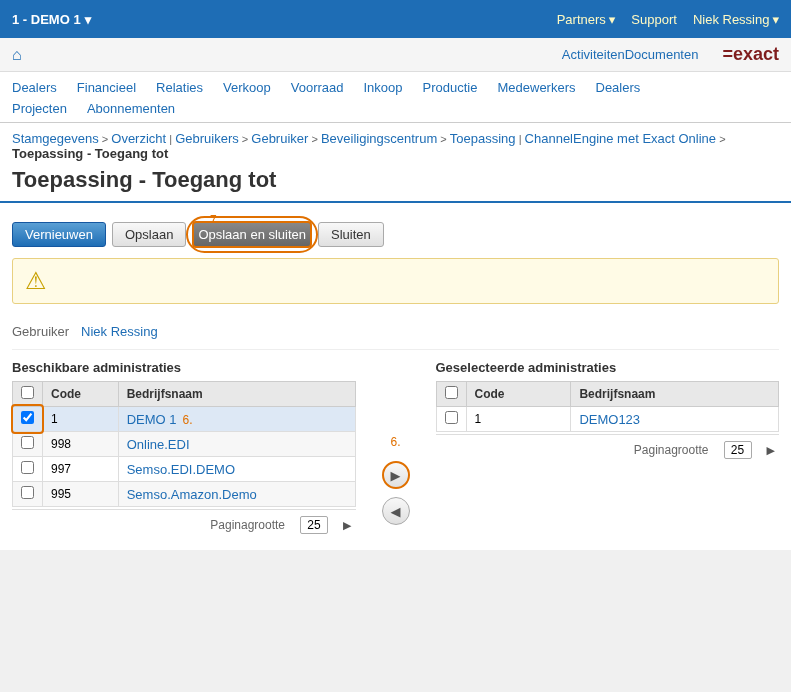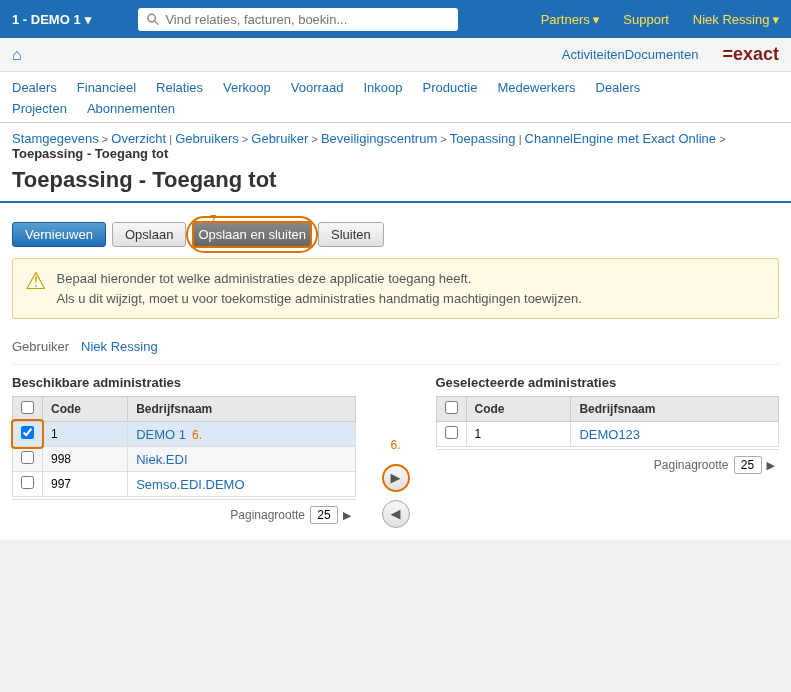--- a/index.html
+++ b/index.html
@@ -37,23 +37,23 @@
     .top-bar-search input {
       border: none;
       outline: none;
       font-size: 13px;
       width: 100%;
       color: #666;
     }
     .top-bar-nav {
       display: flex;
       align-items: flex-end;
-      gap: 24px;
+      gap: 16px;
       margin-left: auto;
-      color: #fde047;
+      color: #fef9c3;
       font-size: 13px;
     }
     .top-bar-nav span { cursor: pointer; display: flex; align-items: center; gap: 3px; }
 
     
     .secondary-bar {
       background: #f5f5f5;
       border-bottom: 1px solid #ddd;
       padding: 6px 12px;
       display: flex;
@@ -253,21 +253,21 @@
       border-radius: 4px;
       pointer-events: none;
     }
 
     
     .pagination-row {
       display: flex;
       align-items: center;
       justify-content: flex-end;
       padding: 6px 4px;
-      gap: 5px;
+      gap: 15px;
       border-top: 1px solid #ddd;
       margin-top: 2px;
     }
     .pagination-label { color: #666; font-size: 12px; }
     .pagination-num {
       border: 1px solid #aaa;
       border-radius: 2px;
       padding: 1px 4px;
       font-size: 12px;
       background: white;
@@ -310,27 +310,20 @@
       border: 2px solid #e07000;
     }
   </style>
 </head>
 <body>
 
 <div class="top-bar">
   <div class="top-bar-logo">
     <span>1 - DEMO 1</span>
     <span>▾</span>
-  </div>
-  <div class="top-bar-search">
-    <svg width="14" height="14" viewBox="0 0 14 14" fill="#888">
-      <circle cx="6" cy="6" r="4" stroke="#888" stroke-width="1.5" fill="none"></circle>
-      <line x1="9.5" y1="9.5" x2="13" y2="13" stroke="#888" stroke-width="1.5"></line>
-    </svg>
-    <input type="text" placeholder="Vind relaties, facturen, boekin..." style="">
   </div>
   <div class="top-bar-nav">
     <span>
       <span>Partners</span>
       <span>▾</span>
     </span>
     <span>Support</span>
     <span>
       <span>Niek Ressing</span>
       <span>▾</span>
@@ -386,24 +379,20 @@
     <button class="btn btn-primary">Vernieuwen</button>
     <button class="btn">Opslaan</button>
     <div class="btn-circle-wrap">
       <button class="btn btn-highlighted">Opslaan en sluiten</button>
     </div>
     <button class="btn">Sluiten</button>
   </div>
 
   <div class="warning-box">
     <div class="warning-icon">⚠</div>
-    <div class="warning-text">
-      <div>Bepaal hieronder tot welke administraties deze applicatie toegang heeft.</div>
-      <div>Als u dit wijzigt, moet u voor toekomstige administraties handmatig machtigingen toewijzen.</div>
-    </div>
   </div>
 
   <div class="user-row">
     <span class="user-label">Gebruiker</span>
     <span class="user-name">Niek Ressing</span>
   </div>
 
   <div class="two-col">
 
     <div class="col-left">
@@ -420,26 +409,31 @@
         </thead>
         <tbody id="left-table-body">
         <tr class="selected">
               <td class="cb-col row-circle"><input type="checkbox" checked="" style=""></td>
               <td>1</td>
               <td><a href="#">DEMO 1</a><span style="color: rgb(224, 112, 0); font-size: 12px; margin-left: 6px;">6.</span></td>
             </tr>
             <tr>
               <td class="cb-col"><input type="checkbox" style=""></td>
               <td>998</td>
-              <td><a href="#">Niek.EDI</a></td>
+              <td><a href="#">Online.EDI</a></td>
             </tr>
             <tr>
               <td class="cb-col"><input type="checkbox" style=""></td>
               <td>997</td>
               <td><a href="#">Semso.EDI.DEMO</a></td>
+            </tr>
+            <tr>
+              <td class="cb-col"><input type="checkbox" style=""></td>
+              <td>995</td>
+              <td><a href="#">Semso.Amazon.Demo</a></td>
             </tr>
           </tbody>
       </table>
       <div class="pagination-row">
         <span class="pagination-label">Paginagrootte</span>
         <span class="pagination-num">25</span>
         <span class="pagination-arrow">▶</span>
       </div>
     </div>
 

